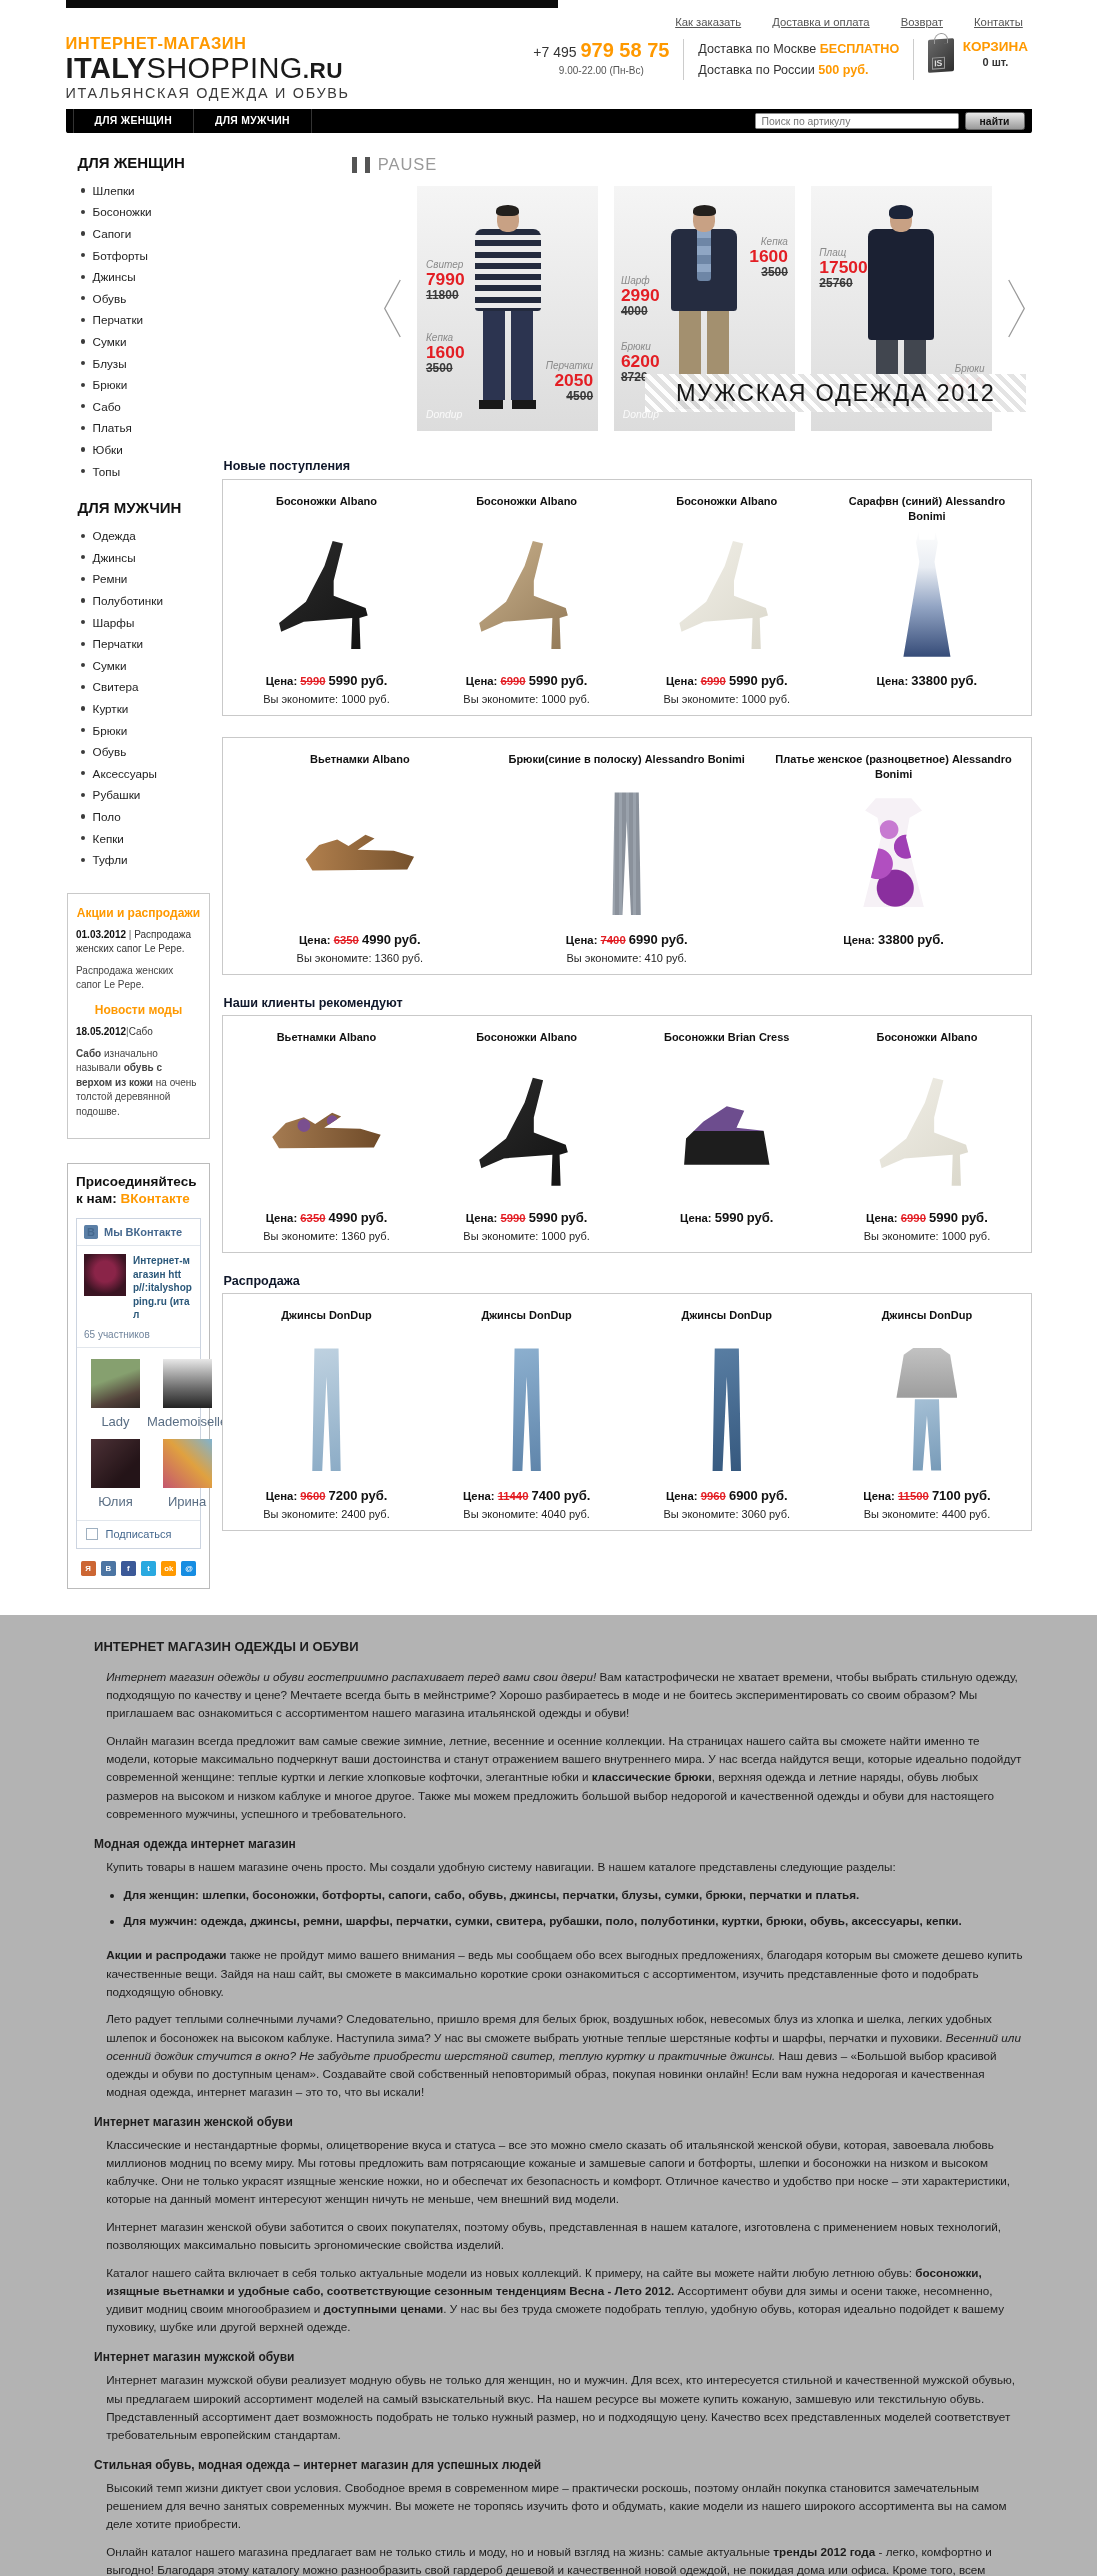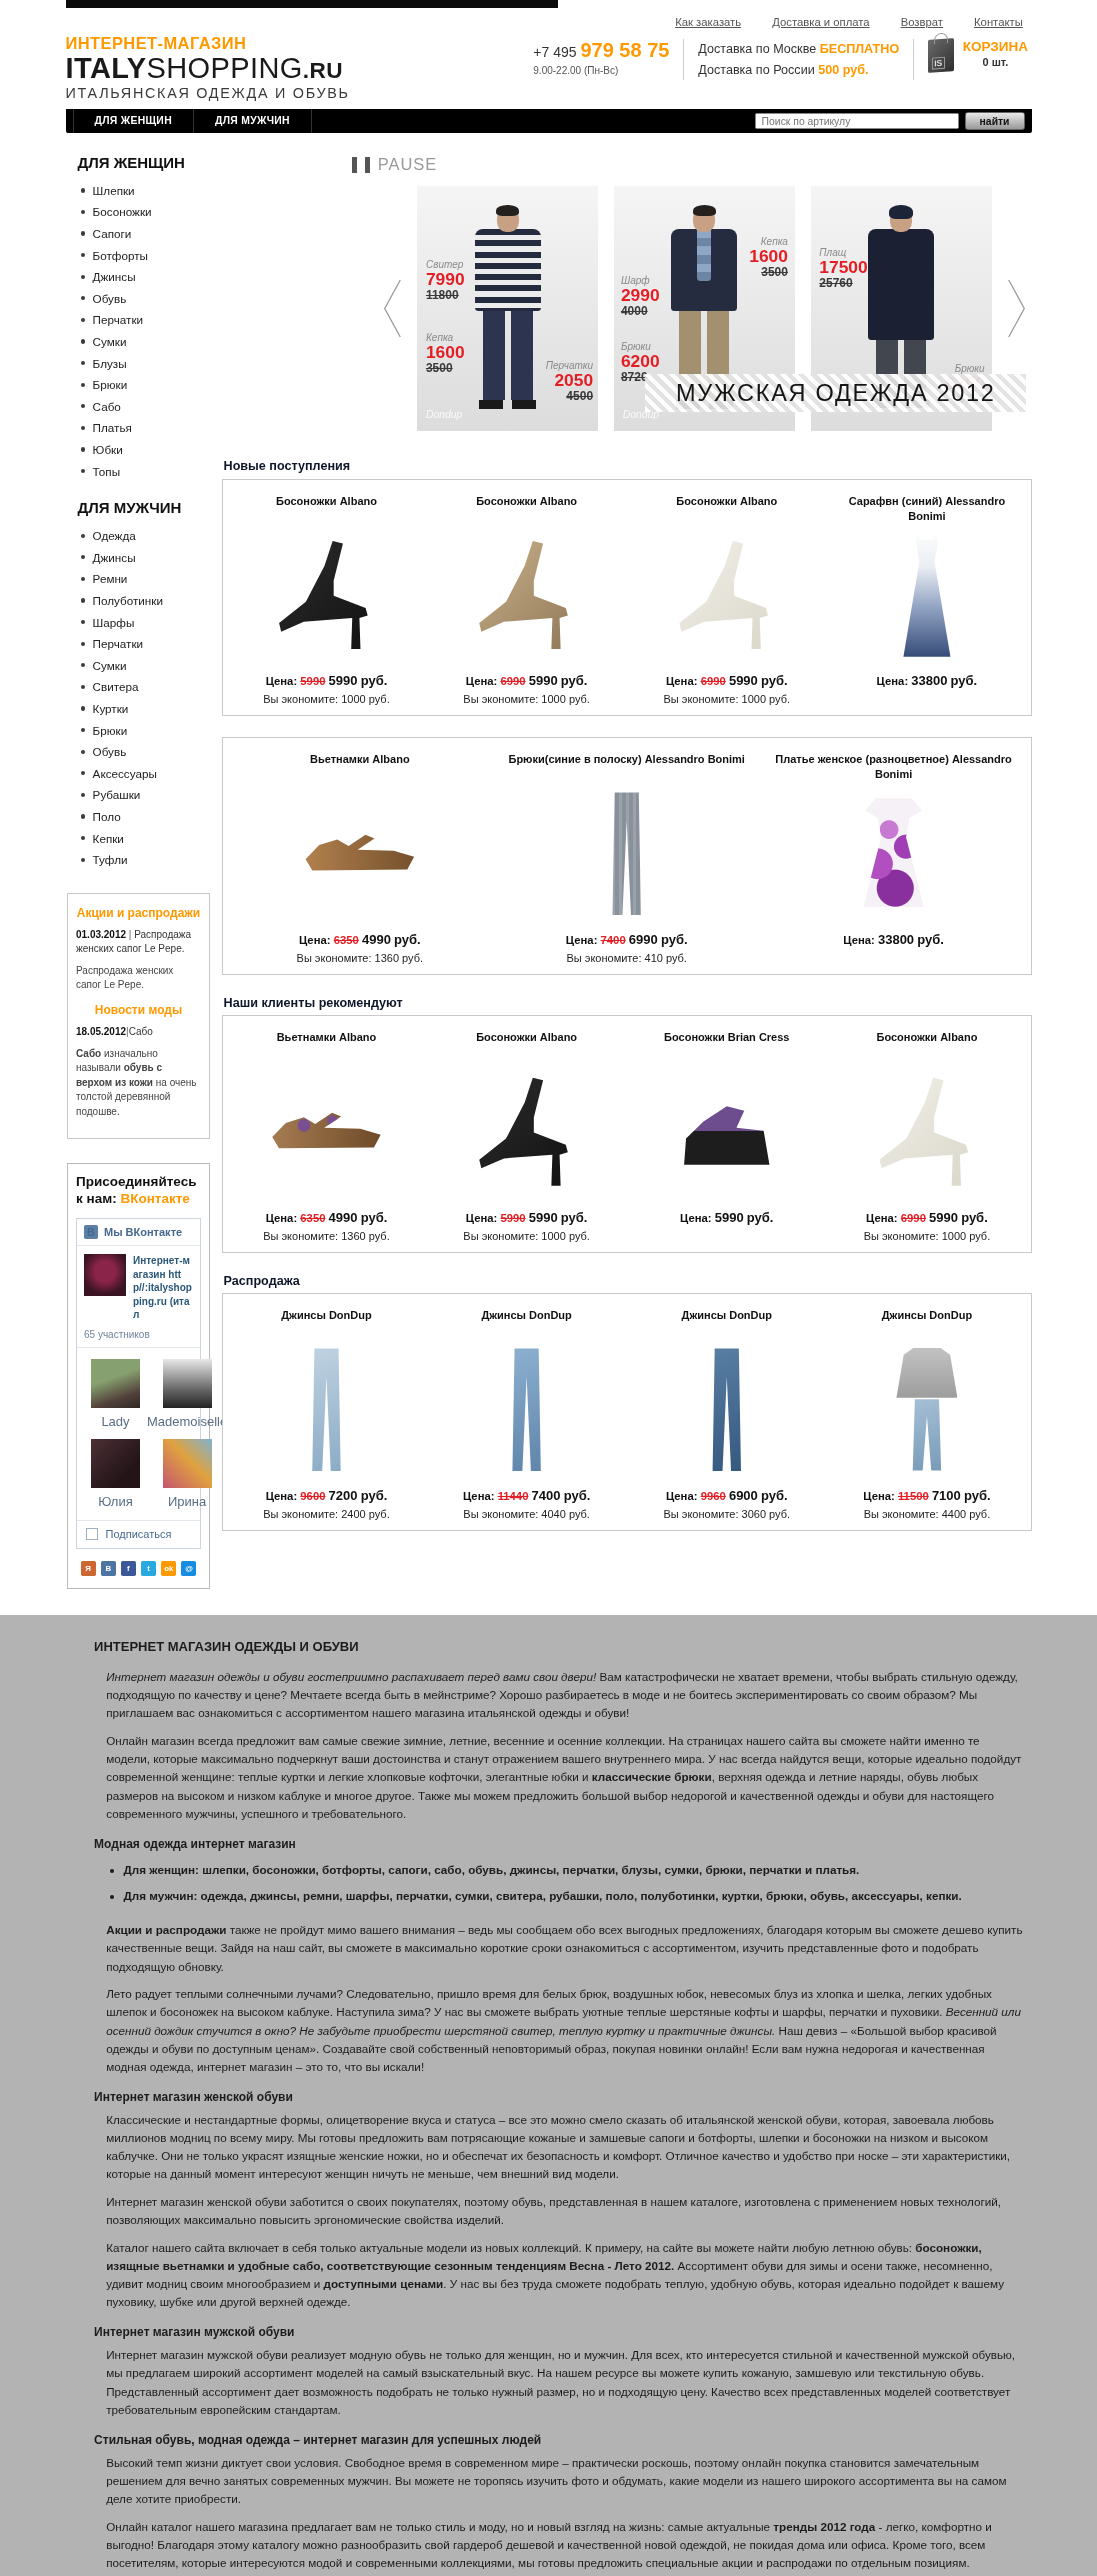--- a/index.html
+++ b/index.html
@@ -18,21 +18,21 @@
   .logo .l1{color:#f90;font-weight:bold;font-size:16.5px;letter-spacing:0.4px}
   .logo .l2{font-size:29px;color:#1a1a1a;letter-spacing:0.4px;line-height:1.05}
   .logo .l2 .b{font-weight:bold}
   .logo .l2 .ru{font-size:22.6px}
   .logo .l3{font-size:14.4px;color:#3a3a3a;letter-spacing:1.7px;margin-top:1.7px}
   .hright{display:flex;align-items:stretch;gap:14px;margin-top:5.2px}
   .vsep{width:0.9px;background:#ccc}
   .phone{text-align:right}
   .phone .num{font-size:14px;color:#333}
   .phone .num b{color:#f90;font-size:20px;font-weight:bold}
-  .phone .hrs{font-size:10px;color:#555;margin-top:3.5px;text-align:left}
+  .phone .hrs{font-size:10px;color:#555;margin-top:3.5px;text-align:center}
   .dlv{font-size:12.6px;color:#333;line-height:1.65;white-space:nowrap}
   .dlv b{color:#f90}
   .cart{display:flex;gap:8.7px;align-items:flex-start;cursor:pointer;padding-right:3.5px}
   .bag{width:26px;height:33px;background:linear-gradient(135deg,#6b6b6b,#2e2e2e);border-radius:1.7px;position:relative;transform:skewY(-4deg)}
   .bag::before{content:"";position:absolute;left:6px;top:-6px;width:12px;height:10.4px;border:1.7px solid #9a9a9a;border-bottom:none;border-radius:7px 7px 0 0}
   .bag span{position:absolute;left:3.5px;bottom:3.5px;color:#ddd;font-size:8.7px;font-weight:bold;border:0.9px solid #999;padding:0 1.7px}
   .cart .ct{text-align:center}
   .cart .cl{color:#f90;font-weight:bold;font-size:13.5px}
   .cart .cc{color:#333;font-weight:bold;font-size:11px;margin-top:2.6px}
 
@@ -716,20 +716,21 @@
       </div>
     </div>
   </div>
 
   <div class="seo">
     <div class="seo-inner">
       <h1>ИНТЕРНЕТ МАГАЗИН ОДЕЖДЫ И ОБУВИ</h1>
       <p><i>Интернет магазин одежды и обуви гостеприимно распахивает перед вами свои двери!</i><span> Вам катастрофически не хватает времени, чтобы выбрать стильную одежду, подходящую по качеству и цене? Мечтаете всегда быть в мейнстриме? Хорошо разбираетесь в моде и не боитесь экспериментировать со своим образом? Мы приглашаем вас ознакомиться с ассортиментом нашего магазина итальянской одежды и обуви!</span></p>
       <p><span>Онлайн магазин всегда предложит вам самые свежие зимние, летние, весенние и осенние коллекции. На страницах нашего сайта вы сможете найти именно те модели, которые максимально подчеркнут ваши достоинства и станут отражением вашего внутреннего мира. У нас всегда найдутся вещи, которые идеально подойдут современной женщине: теплые куртки и легкие хлопковые кофточки, элегантные юбки и </span><b>классические брюки</b><span>, верхняя одежда и летние наряды, обувь любых размеров на высоком и низком каблуке и многое другое. Также мы можем предложить большой выбор недорогой и качественной одежды и обуви для настоящего современного мужчины, успешного и требовательного.</span></p>
       <h2>Модная одежда интернет магазин</h2>
+      <p>Купить товары в нашем магазине очень просто. Мы создали удобную систему навигации. В нашем каталоге представлены следующие разделы:</p>
       <ul>
         <li>Для женщин: шлепки, босоножки, ботфорты, сапоги, сабо, обувь, джинсы, перчатки, блузы, сумки, брюки, перчатки и платья.</li>
         <li>Для мужчин: одежда, джинсы, ремни, шарфы, перчатки, сумки, свитера, рубашки, поло, полуботинки, куртки, брюки, обувь, аксессуары, кепки.</li>
       </ul>
       <p><b>Акции и распродажи</b><span> также не пройдут мимо вашего внимания – ведь мы сообщаем обо всех выгодных предложениях, благодаря которым вы сможете дешево купить качественные вещи. Зайдя на наш сайт, вы сможете в максимально короткие сроки ознакомиться с ассортиментом, изучить представленные фото и подобрать подходящую обновку.</span></p>
       <p><span>Лето радует теплыми солнечными лучами? Следовательно, пришло время для белых брюк, воздушных юбок, невесомых блуз из хлопка и шелка, легких удобных шлепок и босоножек на высоком каблуке. Наступила зима? У нас вы сможете выбрать уютные теплые шерстяные кофты и шарфы, перчатки и пуховики. </span><i>Весенний или осенний дождик стучится в окно? Не забудьте приобрести шерстяной свитер, теплую куртку и практичные джинсы.</i><span> Наш девиз – «Большой выбор красивой одежды и обуви по доступным ценам». Создавайте свой собственный неповторимый образ, покупая новинки онлайн! Если вам нужна недорогая и качественная модная одежда, интернет магазин – это то, что вы искали!</span></p>
       <h2>Интернет магазин женской обуви</h2>
       <p>Классические и нестандартные формы, олицетворение вкуса и статуса – все это можно смело сказать об итальянской женской обуви, которая, завоевала любовь миллионов модниц по всему миру. Мы готовы предложить вам потрясающие кожаные и замшевые сапоги и ботфорты, шлепки и босоножки на низком и высоком каблучке. Они не только украсят изящные женские ножки, но и обеспечат их безопасность и комфорт. Отличное качество и удобство при носке – эти характеристики, которые на данный момент интересуют женщин ничуть не меньше, чем внешний вид модели.</p>
       <p>Интернет магазин женской обуви заботится о своих покупателях, поэтому обувь, представленная в нашем каталоге, изготовлена с применением новых технологий, позволяющих максимально повысить эргономические свойства изделий.</p>
       <p><span>Каталог нашего сайта включает в себя только актуальные модели из новых коллекций. К примеру, на сайте вы можете найти любую летнюю обувь: </span><b>босоножки, изящные вьетнамки и удобные сабо, соответствующие сезонным тенденциям Весна - Лето 2012.</b><span> Ассортимент обуви для зимы и осени также, несомненно, удивит модниц своим многообразием и </span><b>доступными ценами</b><span>. У нас вы без труда сможете подобрать теплую, удобную обувь, которая идеально подойдет к вашему пуховику, шубке или другой верхней одежде.</span></p>

